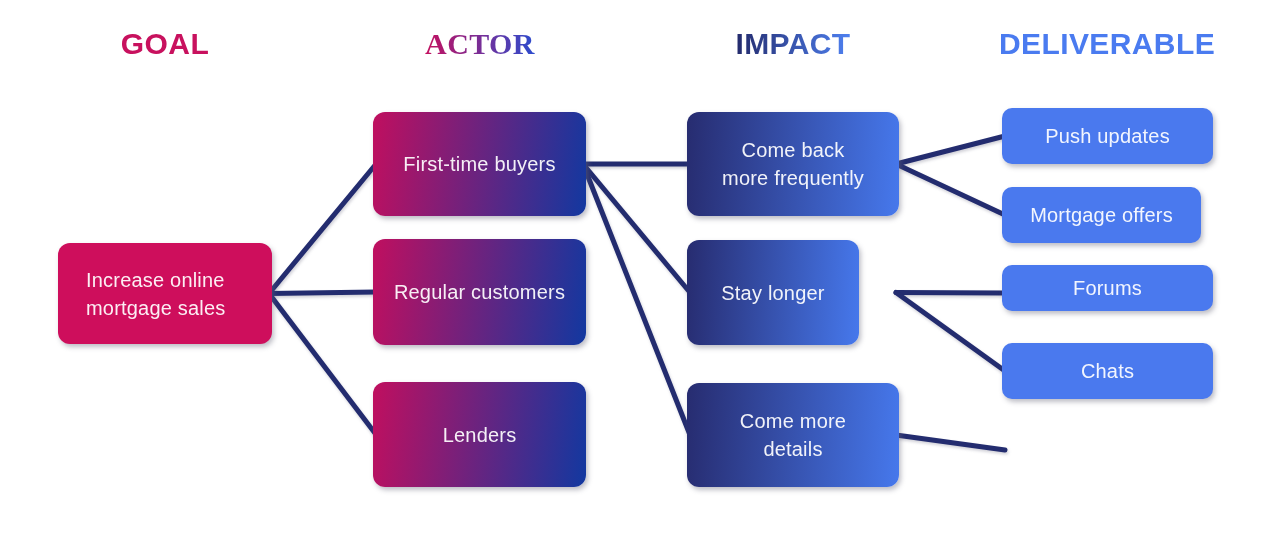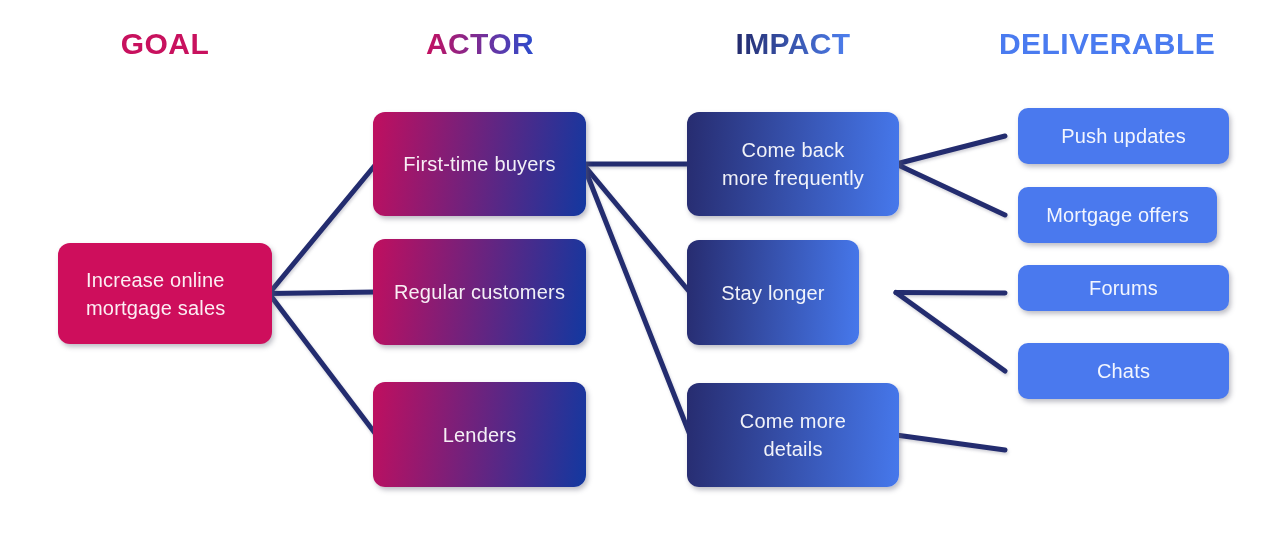--- a/index.html
+++ b/index.html
@@ -33,20 +33,21 @@
     letter-spacing: 0.4px;
     white-space: nowrap;
     z-index: 2;
   }
   .hdr-goal { color: #C8115E; }
   .hdr-actor {
     background: linear-gradient(90deg, #C4105F 0%, #2C4CCE 100%);
     -webkit-background-clip: text;
     background-clip: text;
     color: transparent;
+    font-family: Liberation Serif, serif;
   }
   .hdr-impact {
     background: linear-gradient(90deg, #232A6B 0%, #4E80F0 100%);
     -webkit-background-clip: text;
     background-clip: text;
     color: transparent;
   }
   .hdr-deliverable { color: #4A7BF0; }
 
   .node {
@@ -64,21 +65,21 @@
   .node .lbl {
     white-space: pre-line;
     text-align: center;
     line-height: 1.4;
     letter-spacing: 0.2px;
   }
   .node-goal { background: #CE0E5C; justify-content: flex-start; }
   .node-goal .lbl { text-align: left; padding-left: 28px; }
   .node-actor { background: linear-gradient(97deg, #C00F5F 0%, #1238A0 100%); }
   .node-impact { background: linear-gradient(93deg, #272C70 0%, #4678EC 100%); }
-  .node-deliverable { background: #4A79EE; border-radius: 10px; margin-left: 16px; }
+  .node-deliverable { background: #4A79EE; border-radius: 10px; }
 </style>
 </head>
 <body>
 
 <div class="canvas">
 
   <svg class="edges" id="edges">
       <line x1="269" y1="293.5" x2="376" y2="164" stroke="#232C6F" stroke-width="5" stroke-linecap="round"></line>
       <line x1="269" y1="293.5" x2="376" y2="292" stroke="#232C6F" stroke-width="5" stroke-linecap="round"></line>
       <line x1="269" y1="293.5" x2="376" y2="434.5" stroke="#232C6F" stroke-width="5" stroke-linecap="round"></line>

